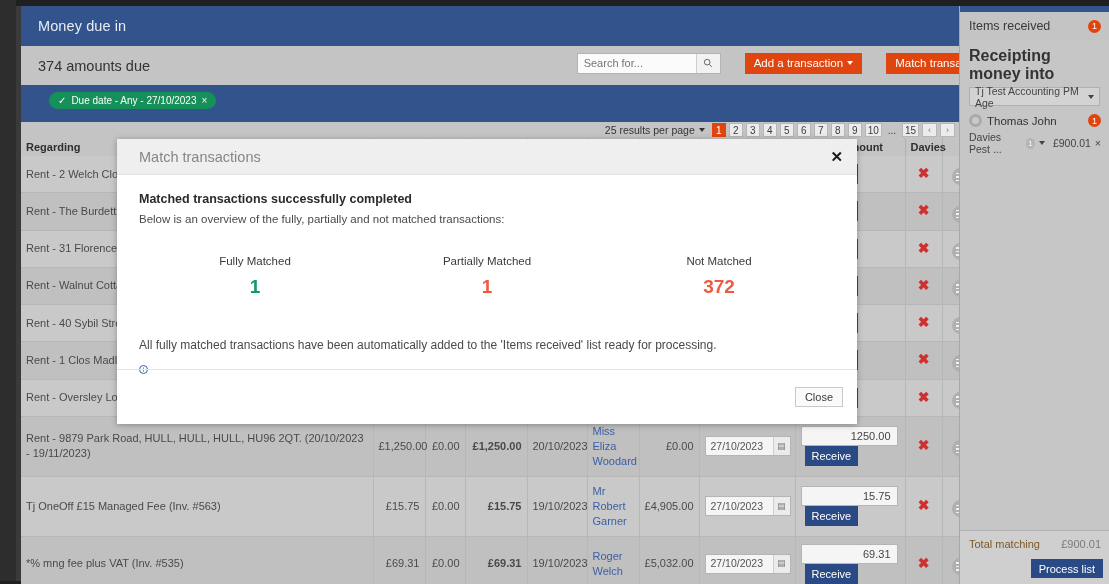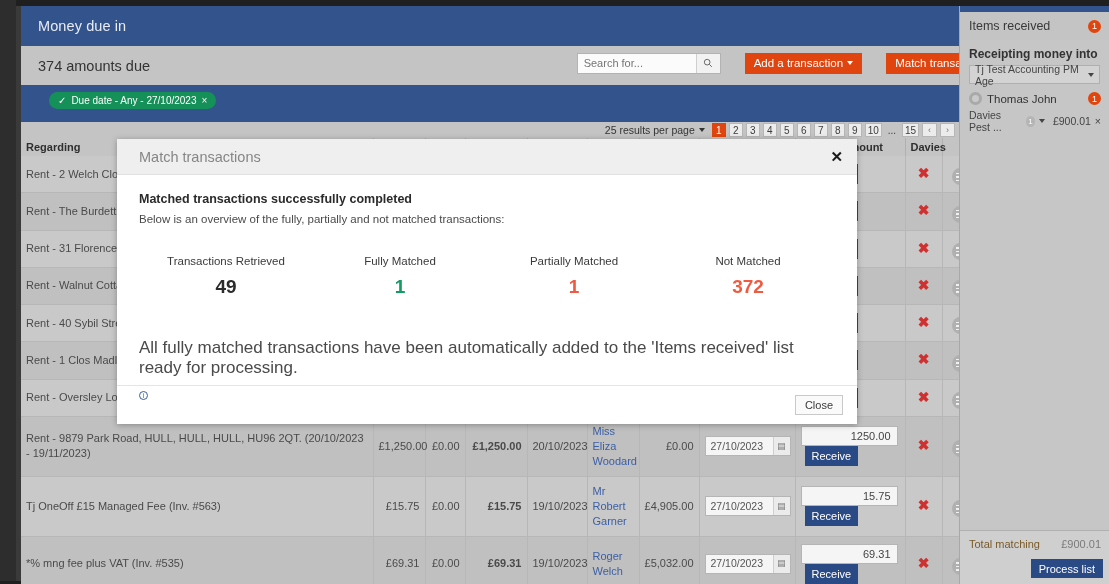--- a/index.html
+++ b/index.html
@@ -94,21 +94,21 @@
 
   
   .vscroll { position:absolute; right:0; top:132px; width:9px; height:446px; background:#cdcdcd; }
   .vscroll .thumb { position:absolute; left:1px; top:16px; width:7px; height:270px; background:#9a9a9a; border-radius:3px; }
 
   
   .rpanel { position:absolute; left:938px; top:0; width:150px; height:578px; background:#c6c6c6; border-left:1px solid #a8a8a8; }
   .rpanel .rtop { height:6px; background:#33538c; }
   .rhdr { height:28px; display:flex; align-items:center; justify-content:space-between; padding:0 8px 0 9px;
           background:#c4c4c4; color:#3a3a3a; font-size:12.5px; }
-  .rsub { padding:7px 9px 3px 9px; font-size:12px; font-weight:bold; color:#333; }
+  .rsub { padding:7px 9px 3px 9px; font-size:16px; font-weight:bold; color:#333; }
   .rselect { margin:1px 9px 0 9px; height:19px; border:1px solid #b0b0b0; background:#d3d3d3; font-size:10.5px;
              color:#444; display:flex; align-items:center; justify-content:space-between; padding:0 5px; cursor:pointer; }
   .rperson { display:flex; align-items:center; gap:5px; padding:8px 8px 2px 9px; font-size:11.5px; color:#333; }
   .avatar { width:13px;height:13px;border-radius:50%;background:#a9a9a9; position:relative; overflow:hidden; }
   .avatar::after { content:""; position:absolute; left:3px; top:3px; width:7px;height:7px;border-radius:50%;background:#c9c9c9; }
   .rrow2 { display:flex; align-items:center; gap:4px; padding:2px 8px 0 9px; font-size:10.5px; color:#444; }
   .greypill { background:#b5b5b5; color:#fff; border-radius:50%; width:11px;height:11px; font-size:8px;
               display:inline-flex; align-items:center; justify-content:center; }
   .rfooter { position:absolute; left:0; bottom:0; width:150px; height:54px; background:#cfcfcf; border-top:1px solid #b0b0b0; }
   .rfrow { display:flex; justify-content:space-between; padding:7px 9px 0 9px; font-size:11px; }
@@ -127,25 +127,25 @@
               justify-content:space-between; padding:0 14px 0 22px; }
   .modal-title { font-size:14.5px; color:#868686; }
   .modal-x { font-size:15px; color:#1a1a1a; font-weight:bold; cursor:pointer; line-height:1; }
   .modal-bd { padding:17px 22px 0 22px; }
   .m-h2 { font-size:12.5px; font-weight:bold; color:#2b2b2b; margin:0 0 7px 0; }
   .m-p { font-size:11.5px; color:#4a4a4a; margin:0; }
   .stats { display:flex; margin-top:30px; }
   .stat { flex:1; text-align:center; }
   .stat .slabel { font-size:11.5px; color:#3a3a3a; }
   .stat .svalue { font-size:19px; font-weight:bold; margin-top:9px; }
-  .m-note { margin-top:40px; font-size:17px; color:#4a4a4a; }
+  .m-note { margin-top:40px; font-size:12px; color:#4a4a4a; }
   .m-info { margin-top:13px; font-size:9.5px; color:#3b5fa5; display:flex; align-items:center; gap:6px; }
   .infoi { width:9px;height:9px;border:1px solid #3b5fa5;border-radius:50%; font-size:7px;
            display:inline-flex;align-items:center;justify-content:center; flex:0 0 auto; }
-  .modal-ft { position:absolute; left:0; bottom:0; width:740px; height:39px; border-top:1px solid #e4e4e4;
+  .modal-ft { position:absolute; left:0; bottom:0; width:740px; height:55px; border-top:1px solid #e4e4e4;
               display:flex; align-items:center; justify-content:flex-end; padding-right:14px; }
   .btn-close { background:#fafafa; border:1px solid #c9c9c9; font-size:11px; color:#3a3a3a;
                height:20px; padding:0 9px; cursor:pointer; font-family:"Liberation Sans", sans-serif; }
 </style>
 </head>
 <body>
 
 <div id="app">
 
   <div class="chrome-top"></div>
@@ -478,24 +478,20 @@
       <div class="modal-hd">
         <span class="modal-title">Match transactions</span>
         <span class="modal-x">✕</span>
       </div>
       <div class="modal-bd">
         <p class="m-h2">Matched transactions successfully completed</p>
         <p class="m-p">Below is an overview of the fully, partially and not matched transactions:</p>
 
         <div class="stats">
           <div class="stat">
-            <div class="slabel">Transactions Retrieved</div>
-            <div class="svalue" id="sv0" style="color: rgb(43, 43, 43);">49</div>
-          </div>
-          <div class="stat">
             <div class="slabel">Fully Matched</div>
             <div class="svalue" id="sv1" style="color: rgb(16, 156, 99);">1</div>
           </div>
           <div class="stat">
             <div class="slabel">Partially Matched</div>
             <div class="svalue" id="sv2" style="color: rgb(240, 90, 64);">1</div>
           </div>
           <div class="stat">
             <div class="slabel">Not Matched</div>
             <div class="svalue" id="sv3" style="color: rgb(240, 90, 64);">372</div>

